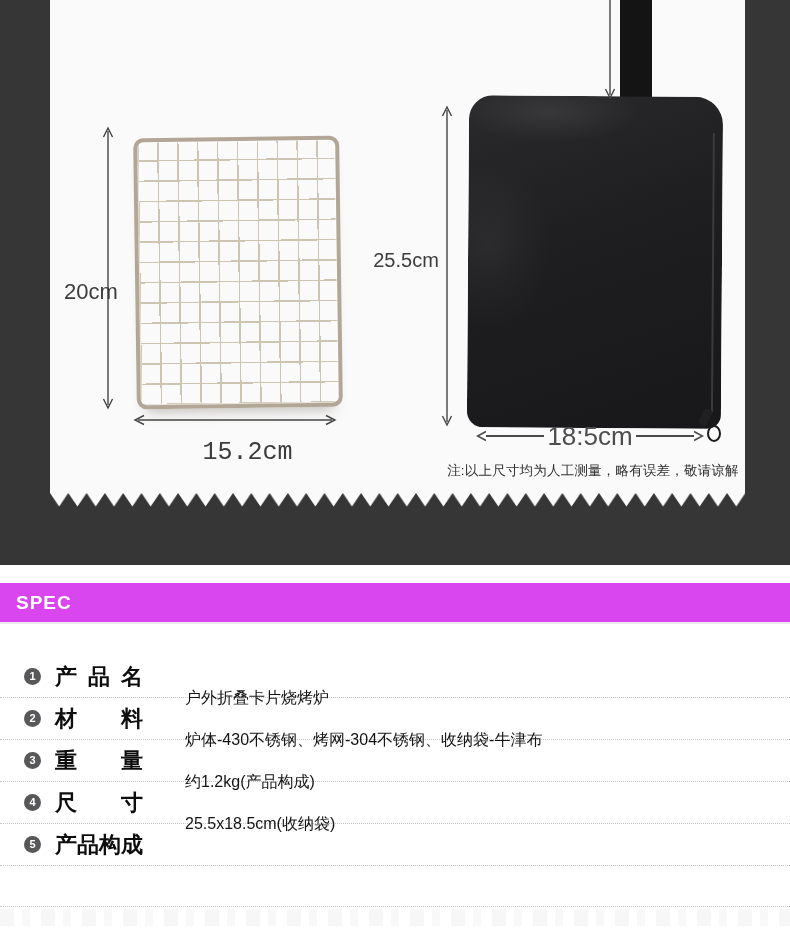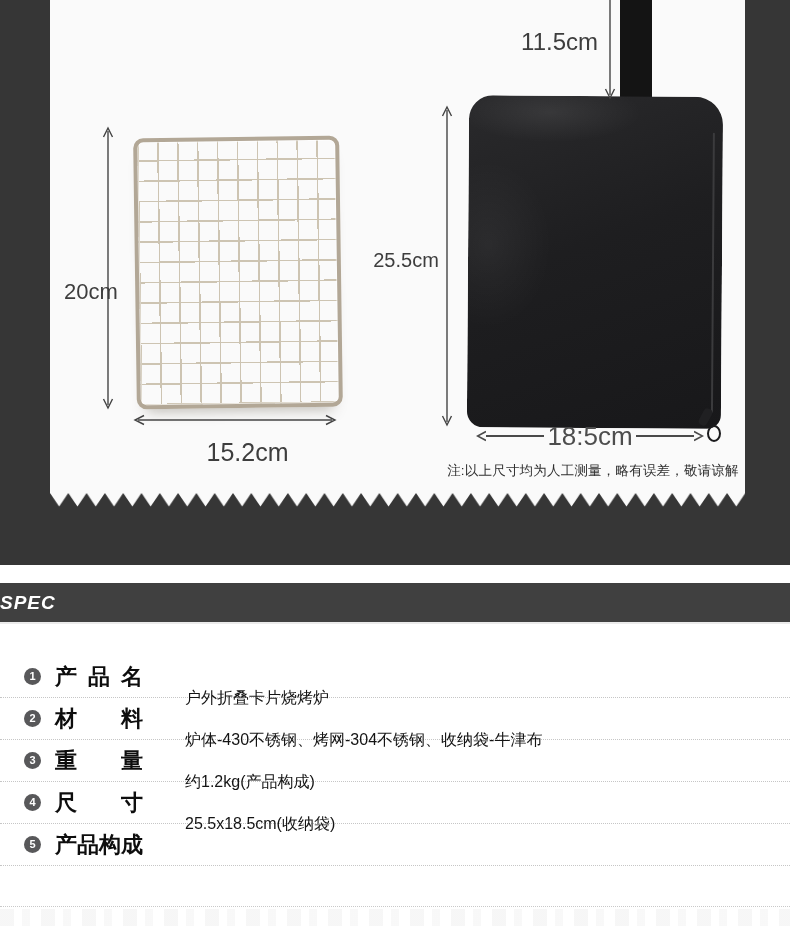--- a/index.html
+++ b/index.html
@@ -29,32 +29,32 @@
       radial-gradient(140px 46px at 32% 5%,rgba(255,255,255,.08),transparent 65%),
       radial-gradient(90px 120px at 8% 45%,rgba(255,255,255,.05),transparent 70%),
       linear-gradient(160deg,#2a2a2c 0%,#1e1e20 45%,#18181a 100%);
   }
   .zip-seam{position:absolute;right:8px;top:36px;bottom:16px;width:2px;background:#3b3b3d;border-radius:2px;}
   .zip-slider{position:absolute;left:701px;top:408px;width:9px;height:18px;background:#202022;border-radius:4px;transform:rotate(28deg);}
   .zip-ring{position:absolute;left:707px;top:425px;width:10px;height:13px;border:2.5px solid #1b1b1d;border-radius:50%;background:transparent;}
   
   .dim{position:absolute;color:#3d3d3d;}
   .lbl-20   {left:58px; top:279px;width:66px; text-align:center;font-size:22px;}
-  .lbl-152  {left:175px;top:438px;width:145px;text-align:center;font-size:25px;}
+  .lbl-152  {left:175px;top:438px;width:145px;text-align:center;font-size:25px;font-family:Liberation Mono, monospace;}
   .lbl-115  {left:468px;top:28px; width:130px;text-align:right; font-size:24px;}
   .lbl-255  {left:372px;top:249px;width:68px; text-align:center;font-size:20px;}
   .lbl-185  {font-size:26px;color:#4d4d4d;margin:0 3px;white-space:nowrap;}
   .arrow-svg{position:absolute;overflow:visible;}
   .dim-1850{position:absolute;left:476px;top:423px;width:228px;height:26px;display:flex;align-items:center;}
   .dimline{height:1.5px;background:#4a4a4a;flex:1;}
   .note{position:absolute;left:446px;top:462px;width:294px;text-align:center;font-size:13.5px;color:#2f2f2f;letter-spacing:.2px;}
   
   .spec-gap{height:18px;background:#fff;}
-  .spec-bar{height:39px;background:#404040;border-bottom:2px solid #ebebeb;
-    color:#fff;font-size:19px;font-weight:bold;letter-spacing:1px;line-height:39px;padding-left:0;font-style:italic;}
+  .spec-bar{height:39px;background:#d946ef;border-bottom:2px solid #ebebeb;
+    color:#fff;font-size:19px;font-weight:bold;letter-spacing:1px;line-height:39px;padding-left:16px;}
   .spec-table{background:#fff;padding-top:32px;}
   .spec-row{display:flex;align-items:center;height:41px;padding-left:24px;border-bottom:1px dotted #c6c6c6;}
   .badge{flex:none;width:17px;height:17px;border-radius:50%;background:#58585a;color:#fff;
     font-size:11px;font-weight:bold;line-height:17px;text-align:center;}
   .spec-label{flex:none;width:88px;margin-left:14px;font-size:22px;font-weight:bold;color:#0d0d0d;
     text-align:justify;text-align-last:justify;}
   .spec-value{margin-left:42px;font-size:16px;color:#141414;white-space:nowrap;margin-top:43px;}
   .spec-spacer{height:40px;border-bottom:1px dotted #c9c9c9;}
   .watermark{height:17px;margin-top:2px;opacity:.05;
     background:repeating-linear-gradient(90deg,#555 0 14px,transparent 14px 22px,#777 22px 30px,transparent 30px 41px);}
@@ -87,21 +87,20 @@
     <div class="bag">
       <div class="zip-seam"></div>
     </div>
     <div class="zip-slider"></div>
     <div class="zip-ring"></div>
 
     <svg class="arrow-svg" style="left:604px;top:0" width="12" height="100">
       <line x1="6" y1="0" x2="6" y2="95" stroke="#444" stroke-width="1.4"></line>
       <polyline points="1.5,89 6,98 10.5,89" fill="none" stroke="#444" stroke-width="1.4"></polyline>
     </svg>
-    <div class="dim lbl-115">11.5cm</div>
 
     <svg class="arrow-svg" style="left:441px;top:105px" width="12" height="322">
       <line x1="6" y1="5" x2="6" y2="317" stroke="#444" stroke-width="1.4"></line>
       <polyline points="1.5,11 6,2 10.5,11" fill="none" stroke="#444" stroke-width="1.4"></polyline>
       <polyline points="1.5,311 6,320 10.5,311" fill="none" stroke="#444" stroke-width="1.4"></polyline>
     </svg>
     <div class="dim lbl-255">25.5cm</div>
 
     <div class="dim-1850">
       <svg width="10" height="12" style="flex:none">

